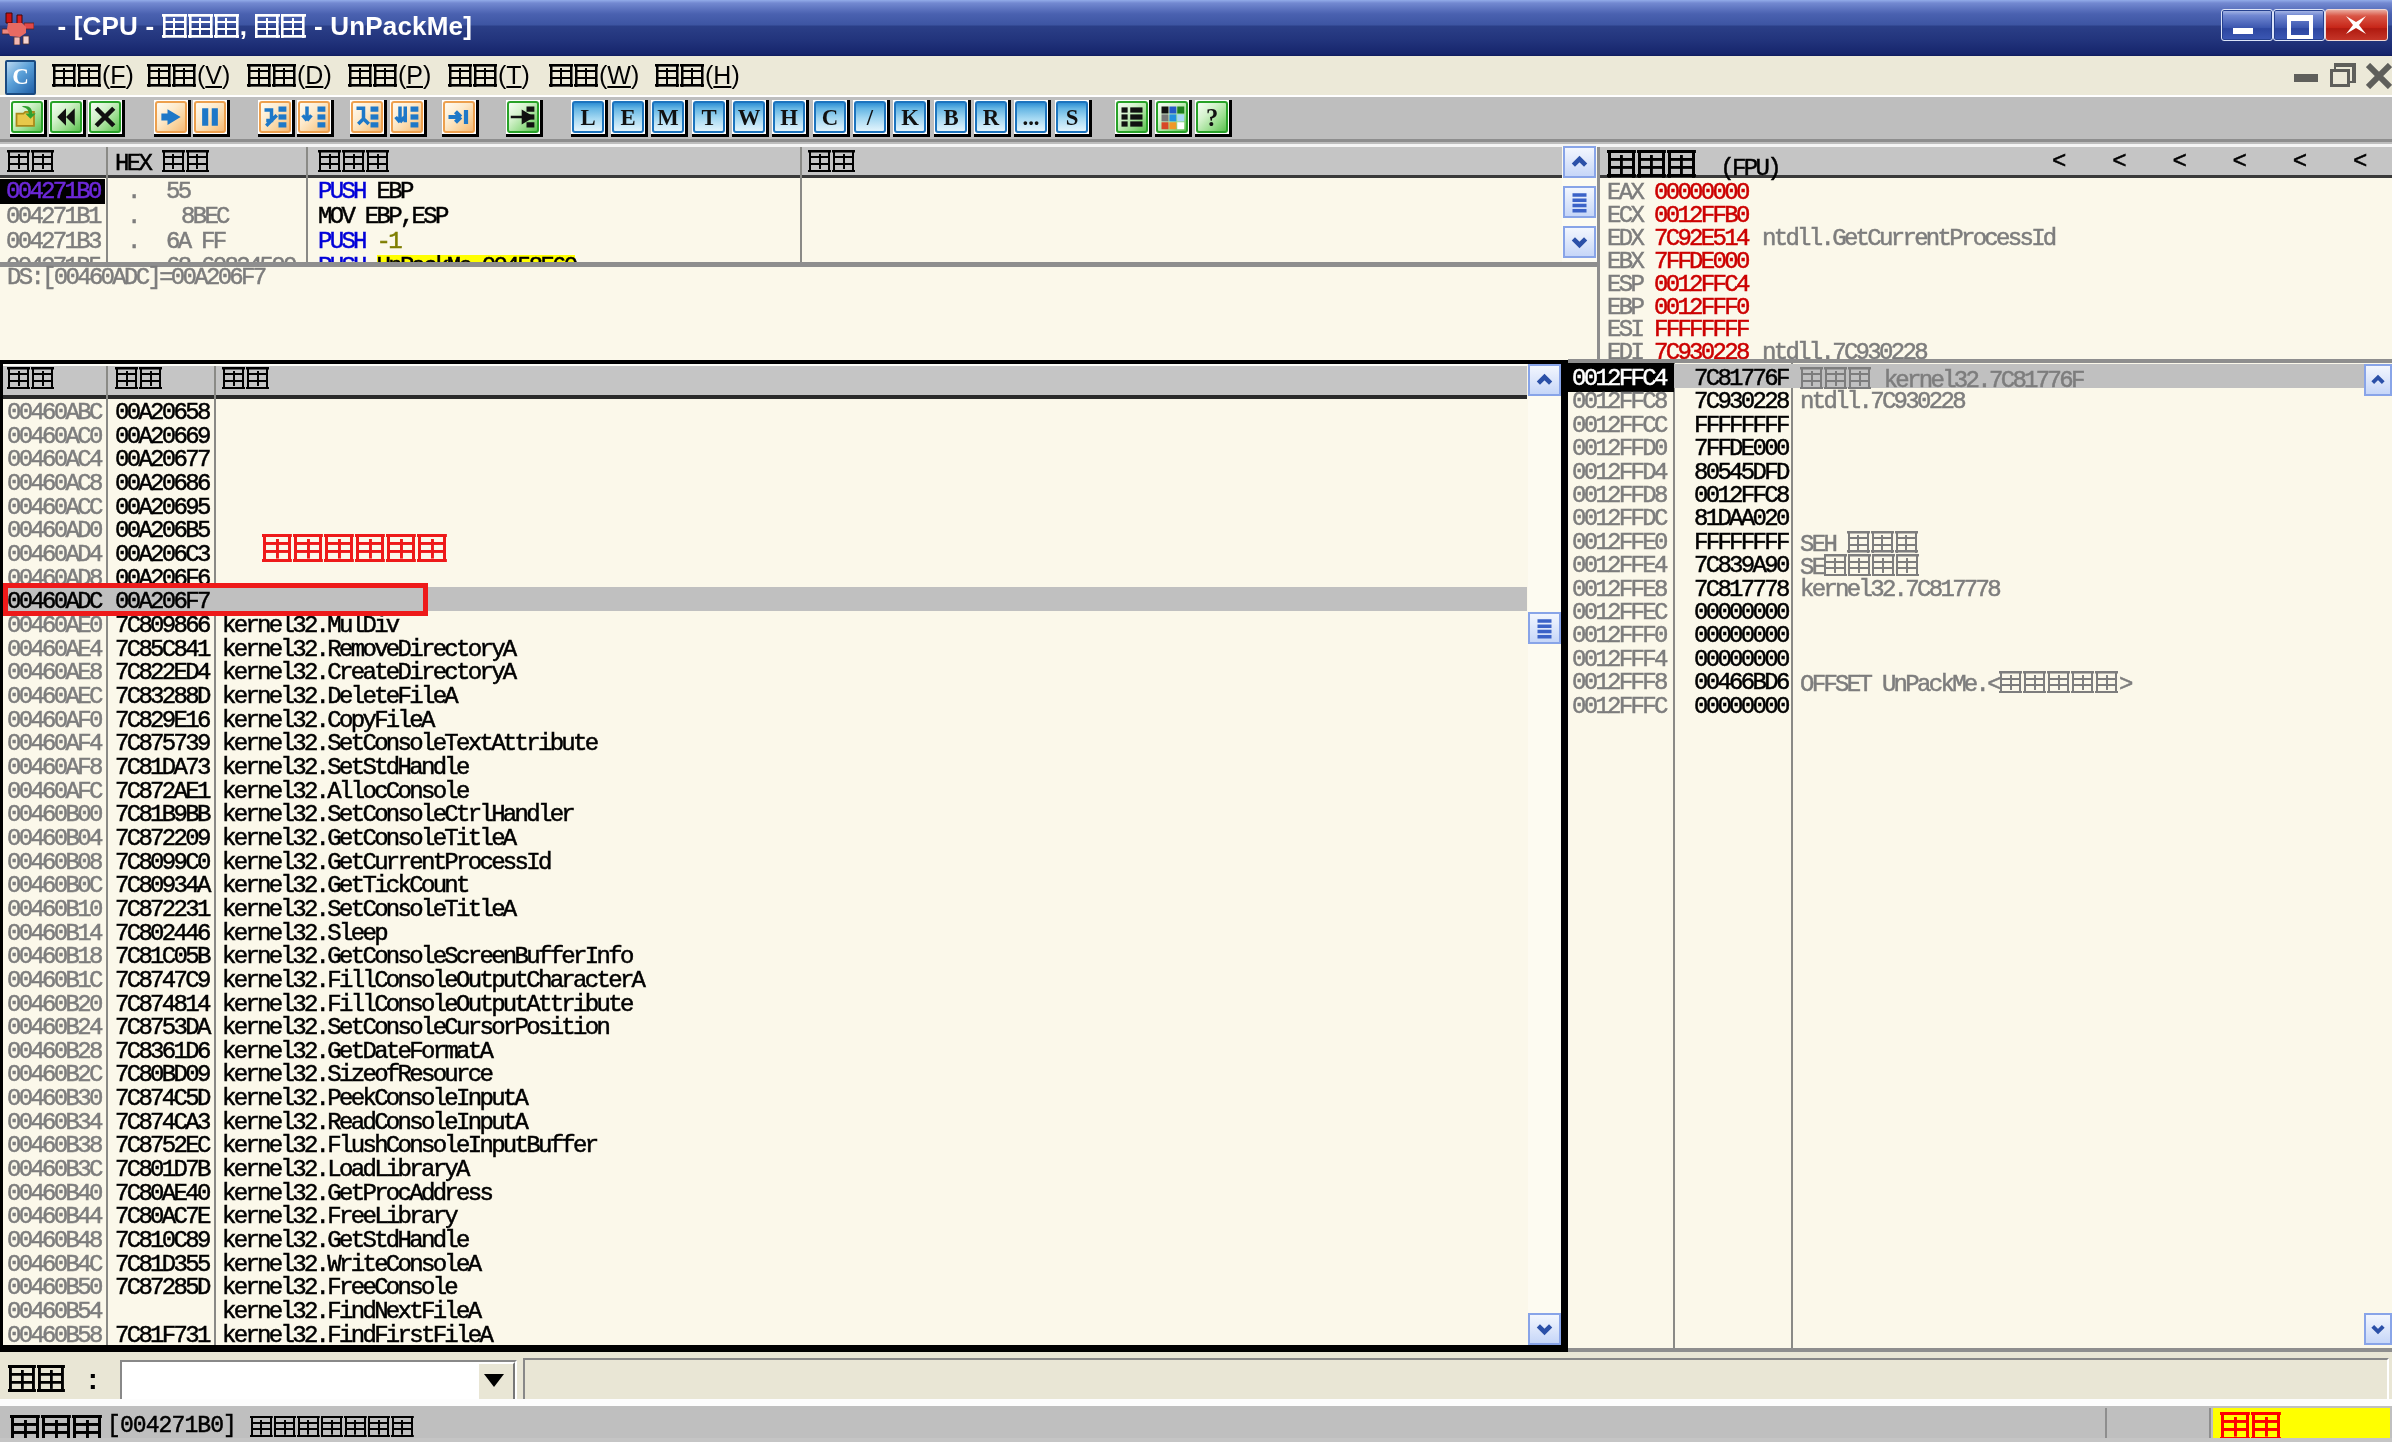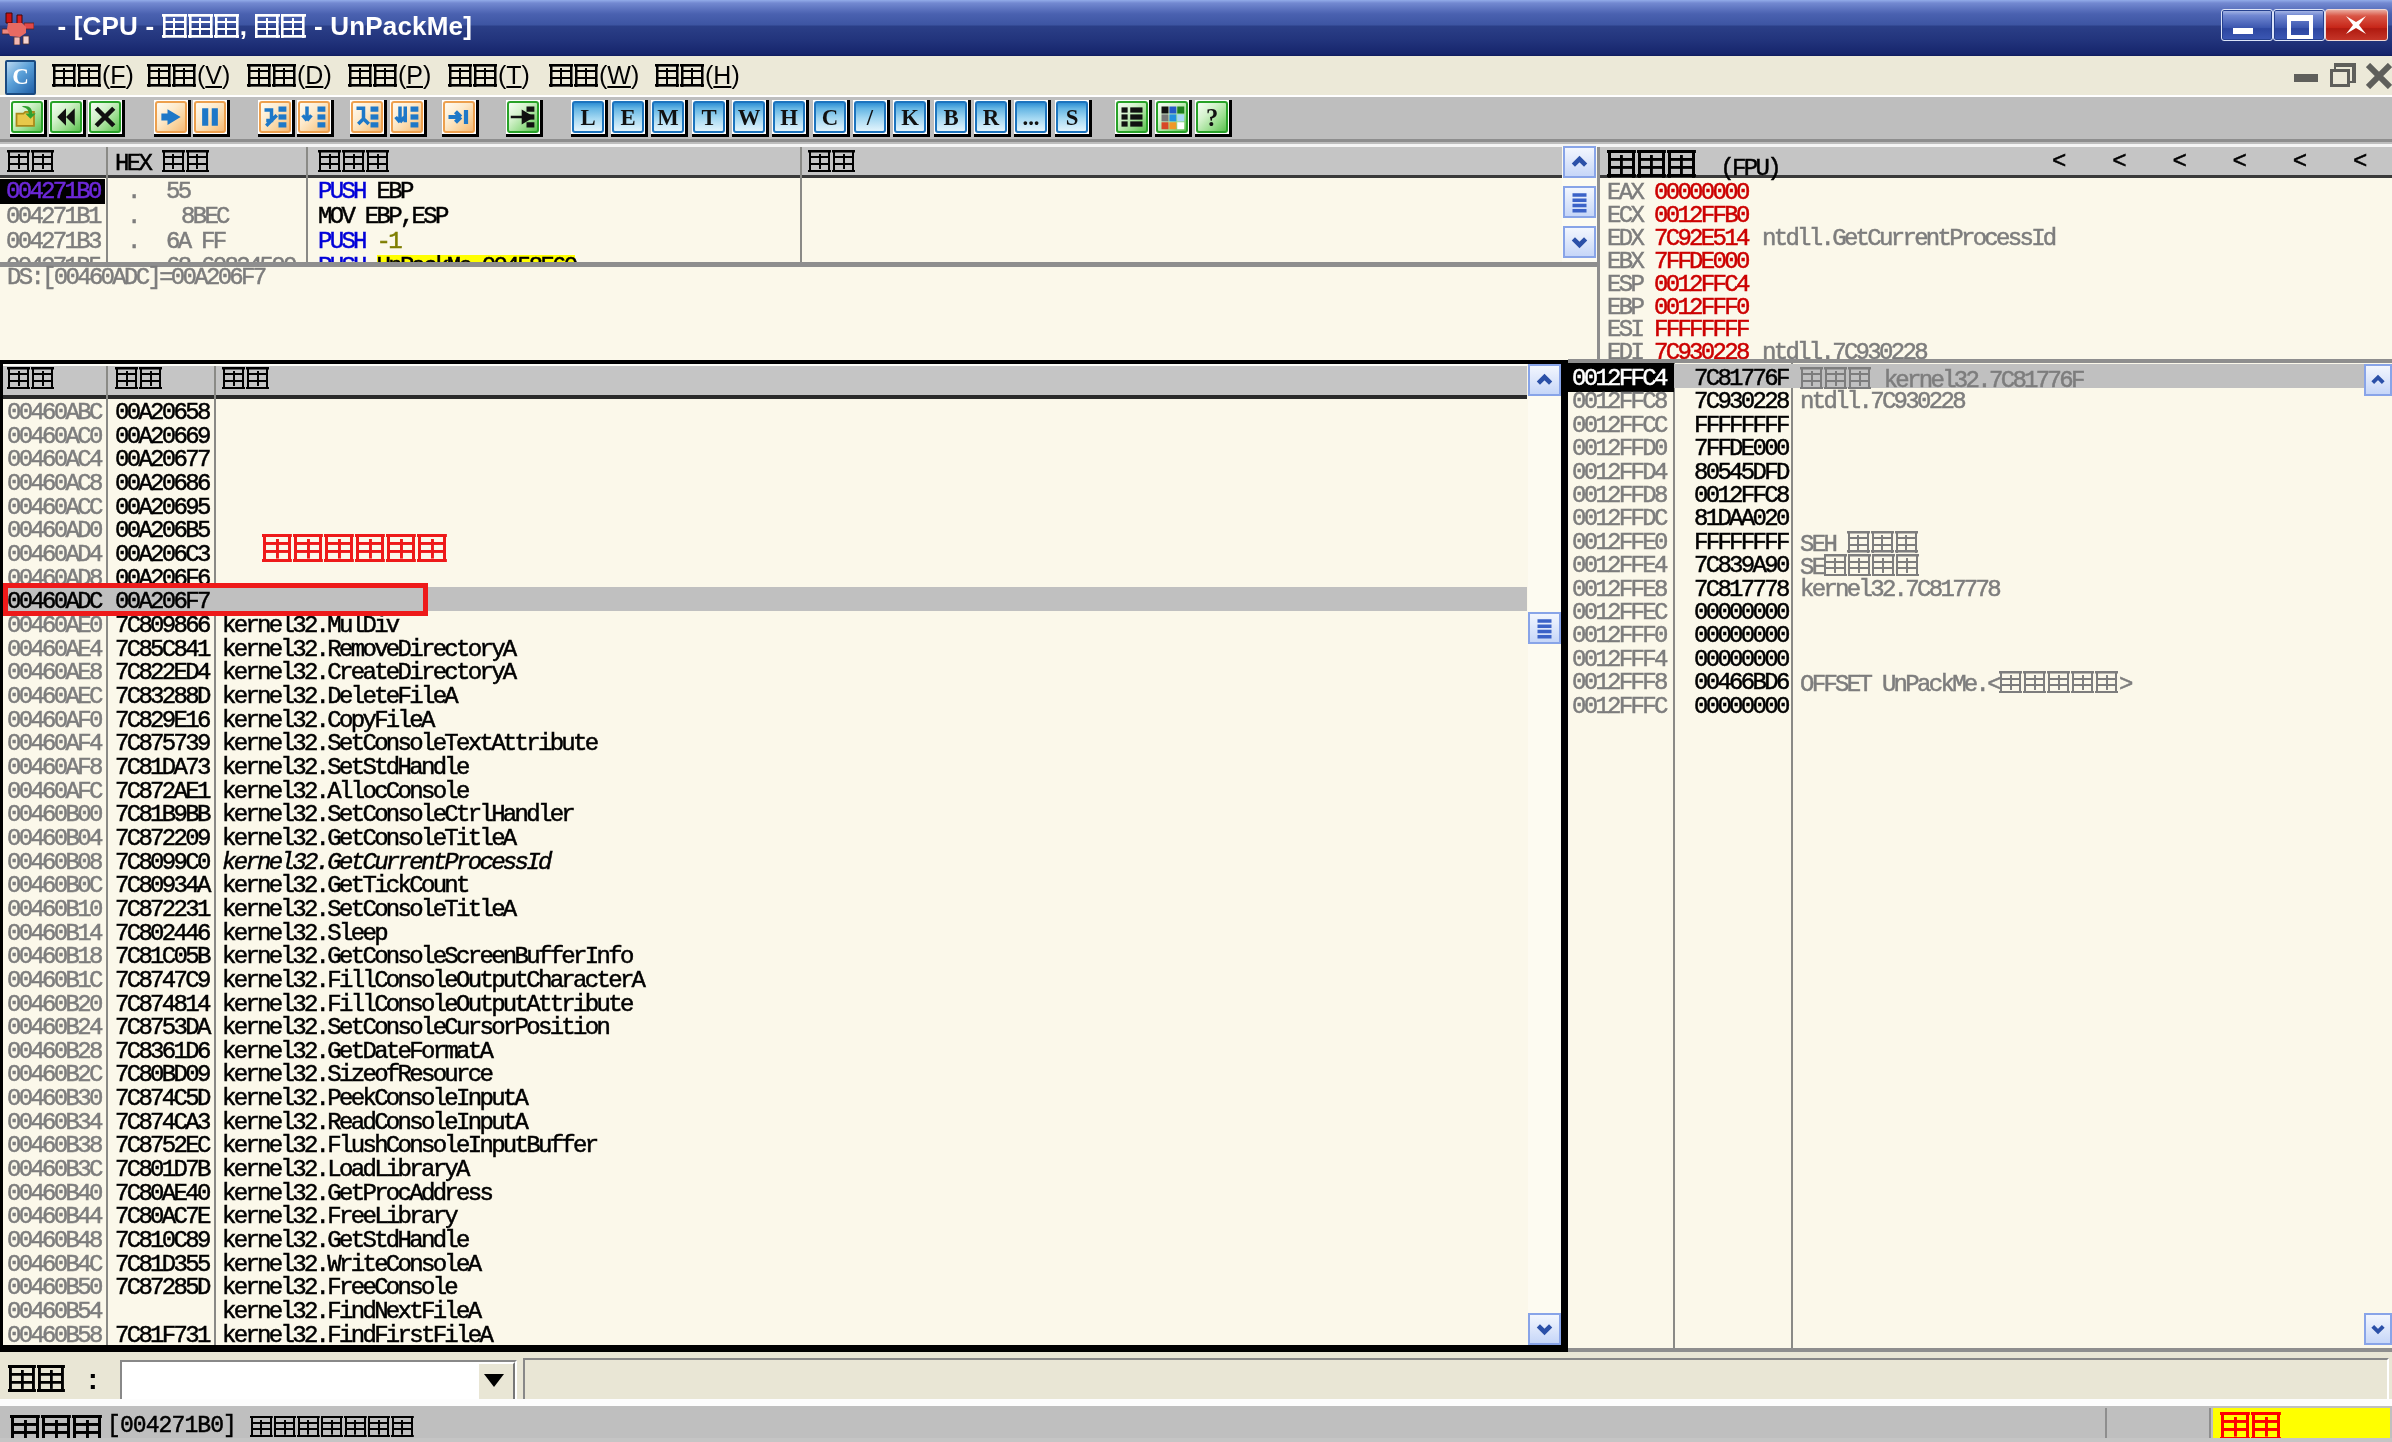--- a/index.html
+++ b/index.html
@@ -437,21 +437,21 @@
         <div class="m ab bk" style="left:115px;top:779.56px;">7C872AE1</div>
         <div class="m ab bk" style="left:222px;top:779.56px;">kernel32.AllocConsole</div>
         <div class="m ab gy" style="left:7px;top:803.22px;">00460B00</div>
         <div class="m ab bk" style="left:115px;top:803.22px;">7C81B9BB</div>
         <div class="m ab bk" style="left:222px;top:803.22px;">kernel32.SetConsoleCtrlHandler</div>
         <div class="m ab gy" style="left:7px;top:826.88px;">00460B04</div>
         <div class="m ab bk" style="left:115px;top:826.88px;">7C872209</div>
         <div class="m ab bk" style="left:222px;top:826.88px;">kernel32.GetConsoleTitleA</div>
         <div class="m ab gy" style="left:7px;top:850.54px;">00460B08</div>
         <div class="m ab bk" style="left:115px;top:850.54px;">7C8099C0</div>
-        <div class="m ab bk" style="left:222px;top:850.54px;font-style:italic;">kernel32.GetCurrentProcessId</div>
+        <div class="m ab bk" style="left:222px;top:850.54px;">kernel32.GetCurrentProcessId</div>
         <div class="m ab gy" style="left:7px;top:874.2px;">00460B0C</div>
         <div class="m ab bk" style="left:115px;top:874.2px;">7C80934A</div>
         <div class="m ab bk" style="left:222px;top:874.2px;">kernel32.GetTickCount</div>
         <div class="m ab gy" style="left:7px;top:897.86px;">00460B10</div>
         <div class="m ab bk" style="left:115px;top:897.86px;">7C872231</div>
         <div class="m ab bk" style="left:222px;top:897.86px;">kernel32.SetConsoleTitleA</div>
         <div class="m ab gy" style="left:7px;top:921.52px;">00460B14</div>
         <div class="m ab bk" style="left:115px;top:921.52px;">7C802446</div>
         <div class="m ab bk" style="left:222px;top:921.52px;">kernel32.Sleep</div>
         <div class="m ab gy" style="left:7px;top:945.18px;">00460B18</div>

